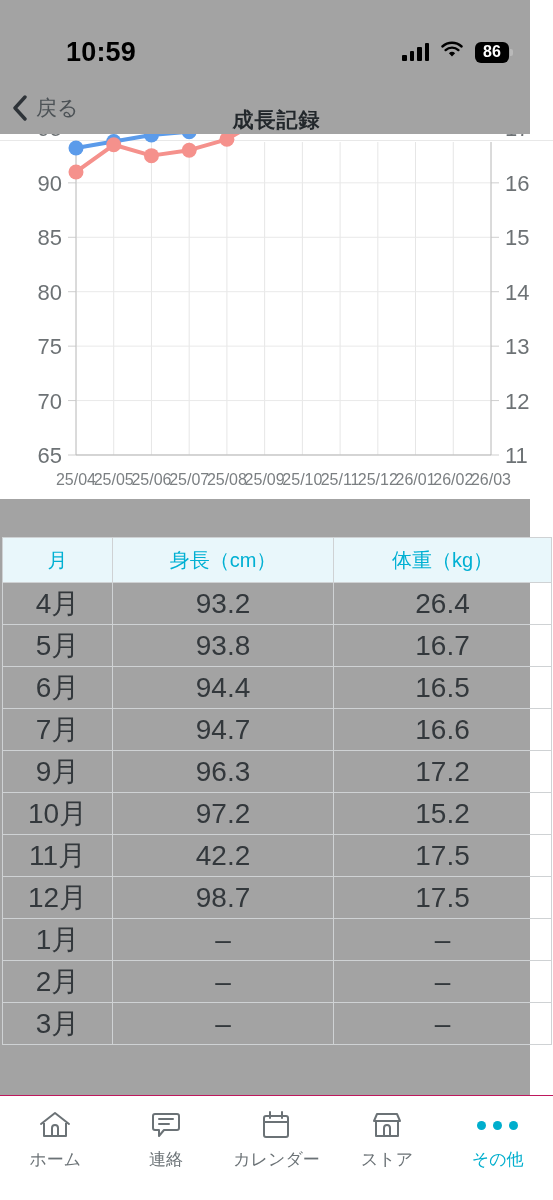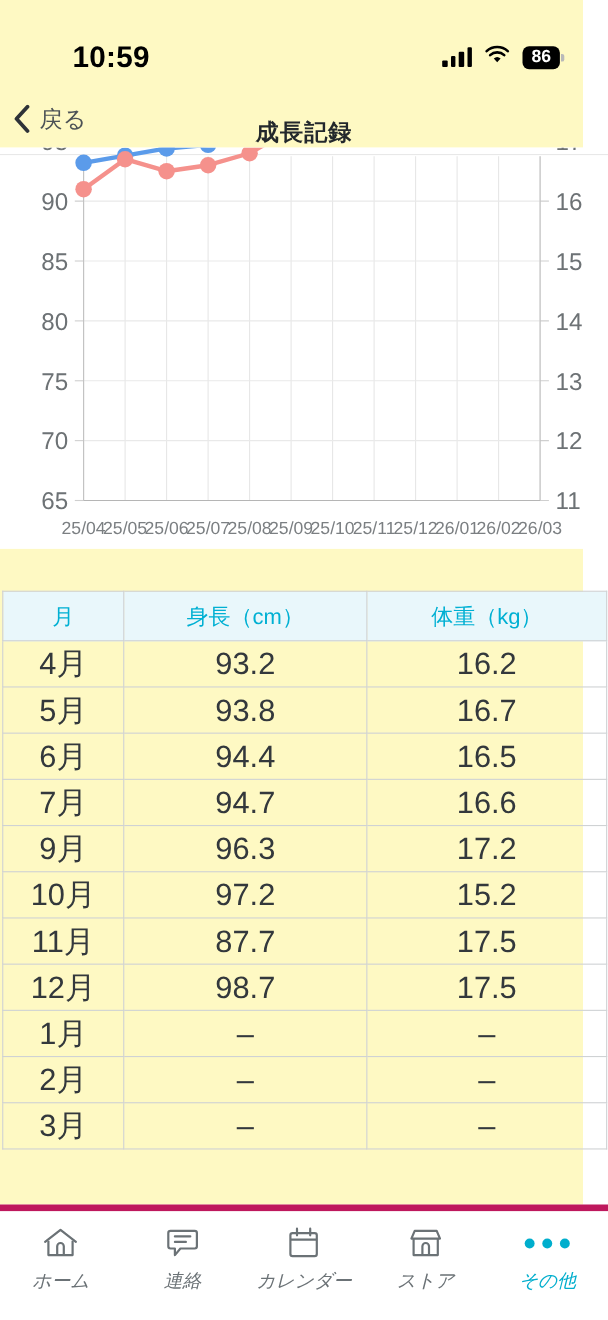--- a/index.html
+++ b/index.html
@@ -2,21 +2,21 @@
 <html><head>
 <meta charset="utf-8">
 <style>
   * { box-sizing: border-box; margin: 0; padding: 0; }
   html, body {
     width: 553px; height: 1200px;
     background: #ffffff;
     font-family: "Liberation Sans", "DejaVu Sans", sans-serif;
     overflow: hidden;
   }
-  #app { position: relative; width: 530px; height: 1200px; background:#fef9c3; }
+  #app { position: relative; width: 530px; height: 1200px; background:#a3a3a3; }
 
   
   .statusbar {
     position: absolute; top:0; left:0; width:553px; height:82px;
     display:flex; align-items:center; justify-content:space-between;
     padding: 22px 44px 0 66px;
   }
   .status-time {
     font-size: 27px; font-weight: 600; color:#000; letter-spacing:0.2px;
     font-family:"Liberation Sans", sans-serif;
@@ -81,24 +81,23 @@
   .table th {
     background:#e9f7fb; color:#00b0d3; font-weight:400; font-size:20px; height:45px;
   }
   .col-m { width:110px; }
   .col-h { width:221px; }
   .col-w { width:218px; }
 
   
   .tabbar {
     position:absolute; bottom:0; left:0; width:553px; height:105px;
-    background:#fff; border-top:6px solid #be185d;
+    background:#fff; border-top:1px solid #be185d;
     display:flex; align-items:flex-start; justify-content:space-around;
     padding-top:12px;
-    font-style:italic;
   }
   .tab {
     flex:1; display:flex; flex-direction:column; align-items:center; gap:6px;
     cursor:pointer;
   }
   .tab-label { font-size:17px; color:#6b7276; }
   .tab.active .tab-label { color:#00aecd; }
   .tab-icon { height:34px; display:flex; align-items:center; justify-content:center; }
   .dots { display:flex; gap:7px; height:34px; align-items:center; }
   .dots span { width:9px; height:9px; border-radius:50%; background:#00aecd; display:block; }
@@ -238,21 +237,21 @@
       <tr>
         <th>月</th>
         <th>身長（cm）</th>
         <th>体重（kg）</th>
       </tr>
     </thead>
     <tbody id="tbody">
         <tr>
           <td>4月</td>
           <td>93.2</td>
-          <td>16.2</td>
+          <td>26.4</td>
         </tr>
         <tr>
           <td>5月</td>
           <td>93.8</td>
           <td>16.7</td>
         </tr>
         <tr>
           <td>6月</td>
           <td>94.4</td>
           <td>16.5</td>
@@ -267,21 +266,21 @@
           <td>96.3</td>
           <td>17.2</td>
         </tr>
         <tr>
           <td>10月</td>
           <td>97.2</td>
           <td>15.2</td>
         </tr>
         <tr>
           <td>11月</td>
-          <td>87.7</td>
+          <td>42.2</td>
           <td>17.5</td>
         </tr>
         <tr>
           <td>12月</td>
           <td>98.7</td>
           <td>17.5</td>
         </tr>
         <tr>
           <td>1月</td>
           <td>–</td>

